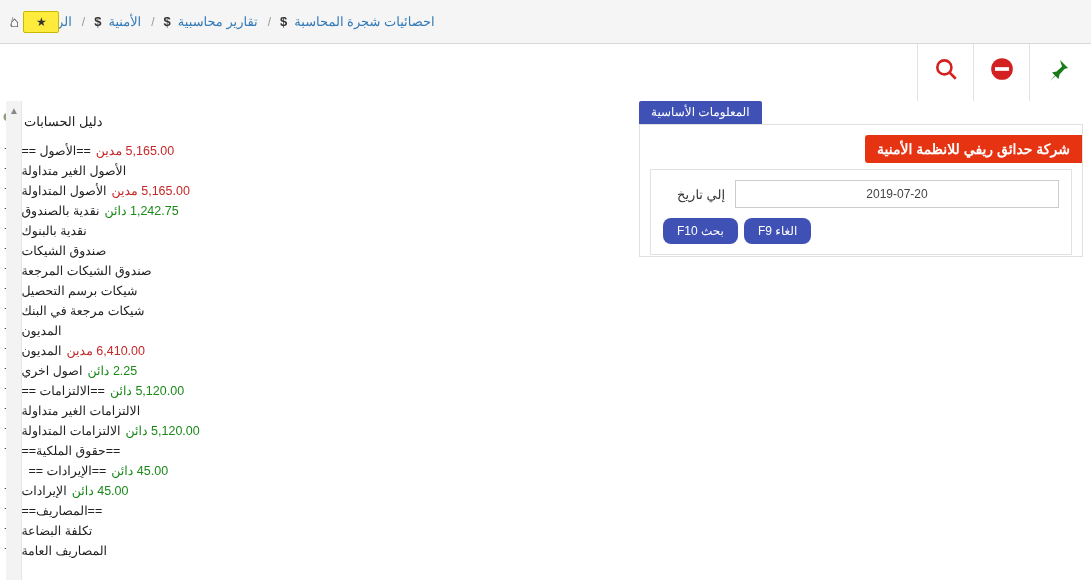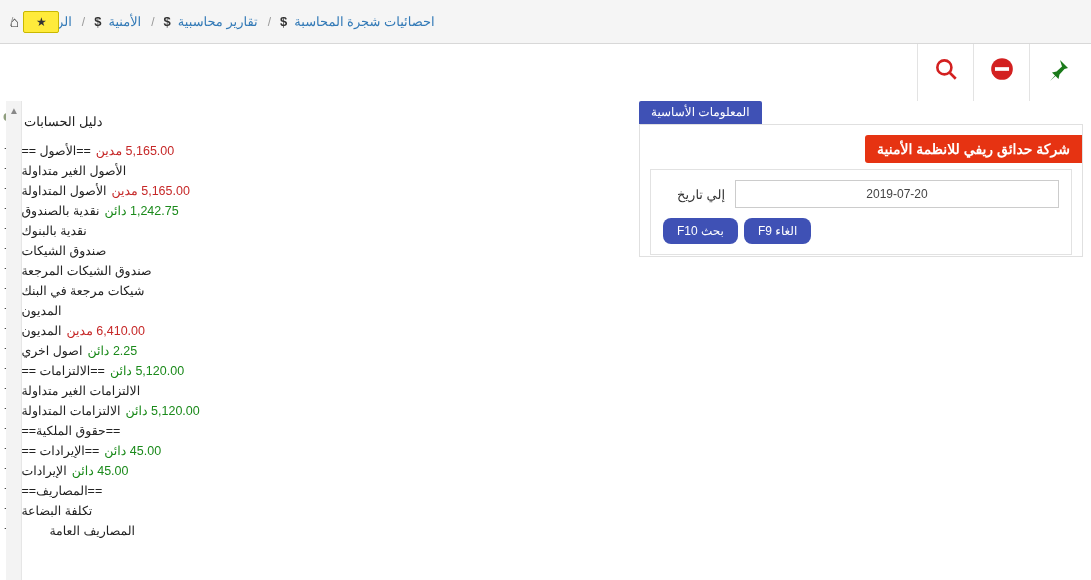--- a/index.html
+++ b/index.html
@@ -282,20 +282,24 @@
           <div class="tree-row" style="padding-right: 76px;">
             <span class="plus">|+</span>
             <span class="node-label">صندوق الشيكات</span>
           </div>
           <div class="tree-row" style="padding-right: 76px;">
             <span class="plus">|+</span>
             <span class="node-label">صندوق الشيكات المرجعة</span>
           </div>
           <div class="tree-row" style="padding-right: 76px;">
             <span class="plus">|+</span>
+            <span class="node-label">شيكات برسم التحصيل</span>
+          </div>
+          <div class="tree-row" style="padding-right: 76px;">
+            <span class="plus">|+</span>
             <span class="node-label">شيكات مرجعة في البنك</span>
           </div>
           <div class="tree-row" style="padding-right: 76px;">
             <span class="plus">|+</span>
             <span class="node-label">المديون</span>
           </div>
           <div class="tree-row" style="padding-right: 76px;">
             <span class="plus">|+</span>
             <span class="node-label">المديون</span>
             <span class="amt deb">6,410.00 مدين</span>
@@ -316,39 +320,39 @@
           </div>
           <div class="tree-row" style="padding-right: 58px;">
             <span class="plus">|+</span>
             <span class="node-label">الالتزامات المتداولة</span>
             <span class="amt cred">5,120.00 دائن</span>
           </div>
           <div class="tree-row" style="padding-right: 40px;">
             <span class="plus">|+</span>
             <span class="node-label">==حقوق الملكية==</span>
           </div>
-          <div class="tree-row" style="padding-right: 40px;">
+          <div class="tree-row" style="padding-right: 40px; margin-left: 7px;">
             <span class="plus">|+</span>
             <span class="node-label">==الإيرادات ==</span>
             <span class="amt cred">45.00 دائن</span>
           </div>
           <div class="tree-row" style="padding-right: 58px;">
             <span class="plus">|+</span>
             <span class="node-label">الإيرادات</span>
             <span class="amt cred">45.00 دائن</span>
           </div>
           <div class="tree-row" style="padding-right: 40px;">
             <span class="plus">|+</span>
             <span class="node-label">==المصاريف==</span>
           </div>
           <div class="tree-row" style="padding-right: 58px;">
             <span class="plus">|+</span>
             <span class="node-label">تكلفة البضاعة</span>
           </div>
-          <div class="tree-row" style="padding-right: 58px; gap: 28px;">
+          <div class="tree-row" style="padding-right: 58px;">
             <span class="plus">|+</span>
             <span class="node-label">المصاريف العامة</span>
           </div>
         </div>
     </div>
 
   </div>
 </div>
 
 </body></html>

